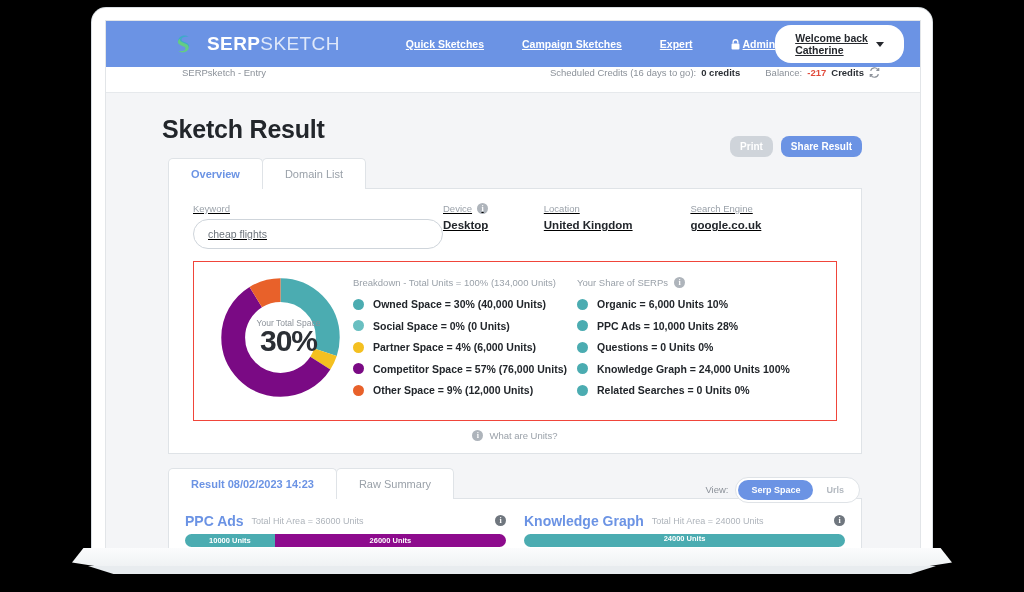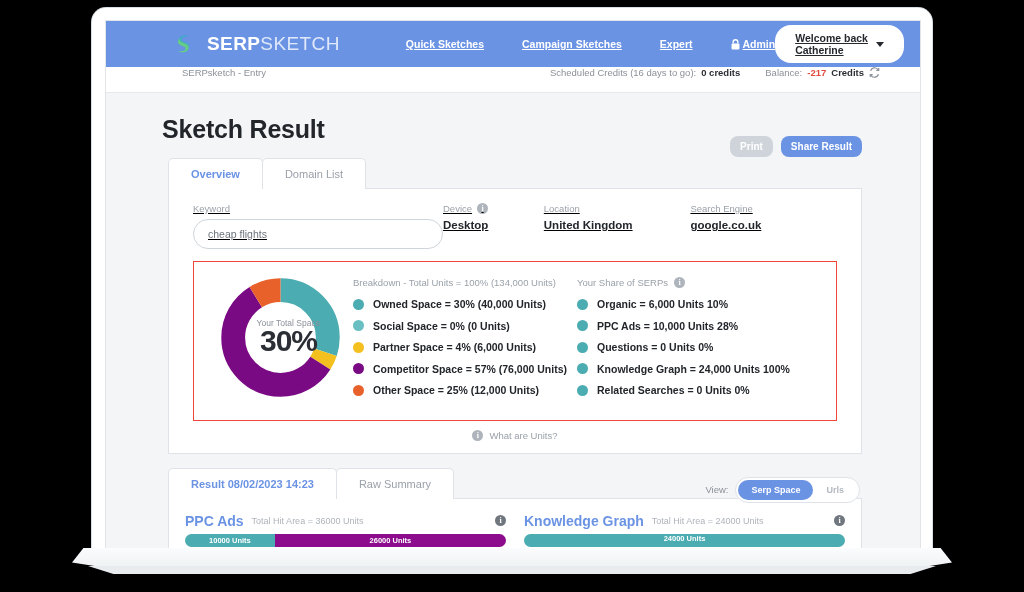--- a/index.html
+++ b/index.html
@@ -292,21 +292,21 @@
               <div class="bk-item">
                 <span class="swatch" style="background:#f4c020"></span>
                 <span class="bk-text">Partner Space = 4% (6,000 Units)</span>
               </div>
               <div class="bk-item">
                 <span class="swatch" style="background:#7a0a84"></span>
                 <span class="bk-text">Competitor Space = 57% (76,000 Units)</span>
               </div>
               <div class="bk-item">
                 <span class="swatch" style="background:#e8612a"></span>
-                <span class="bk-text">Other Space = 25% (12,000 Units)</span>
+                <span class="bk-text">Other Space = 9% (12,000 Units)</span>
               </div>
             </div>
 
             <div class="share-col">
               <div class="bk-head">
                 <span>Your Share of SERPs</span>
                 <span class="info-dot">i</span>
               </div>
               <div class="bk-item">
                 <span class="swatch" style="background:#4bacb1"></span>

